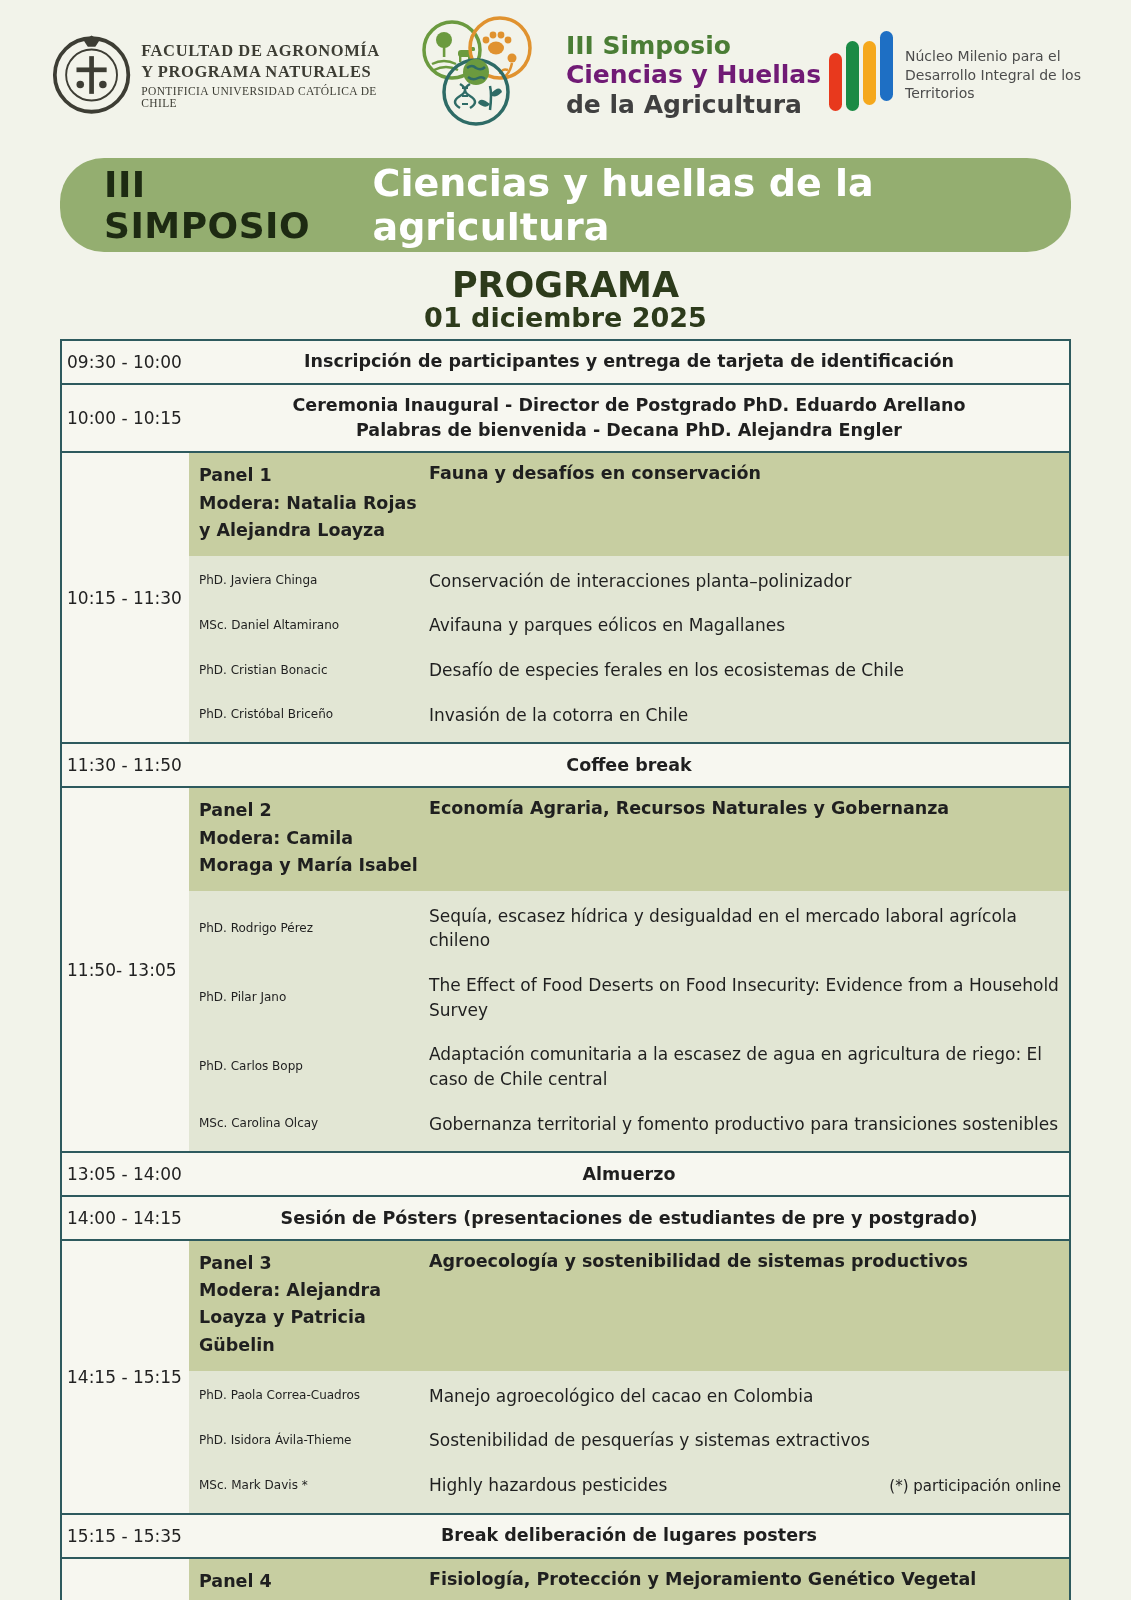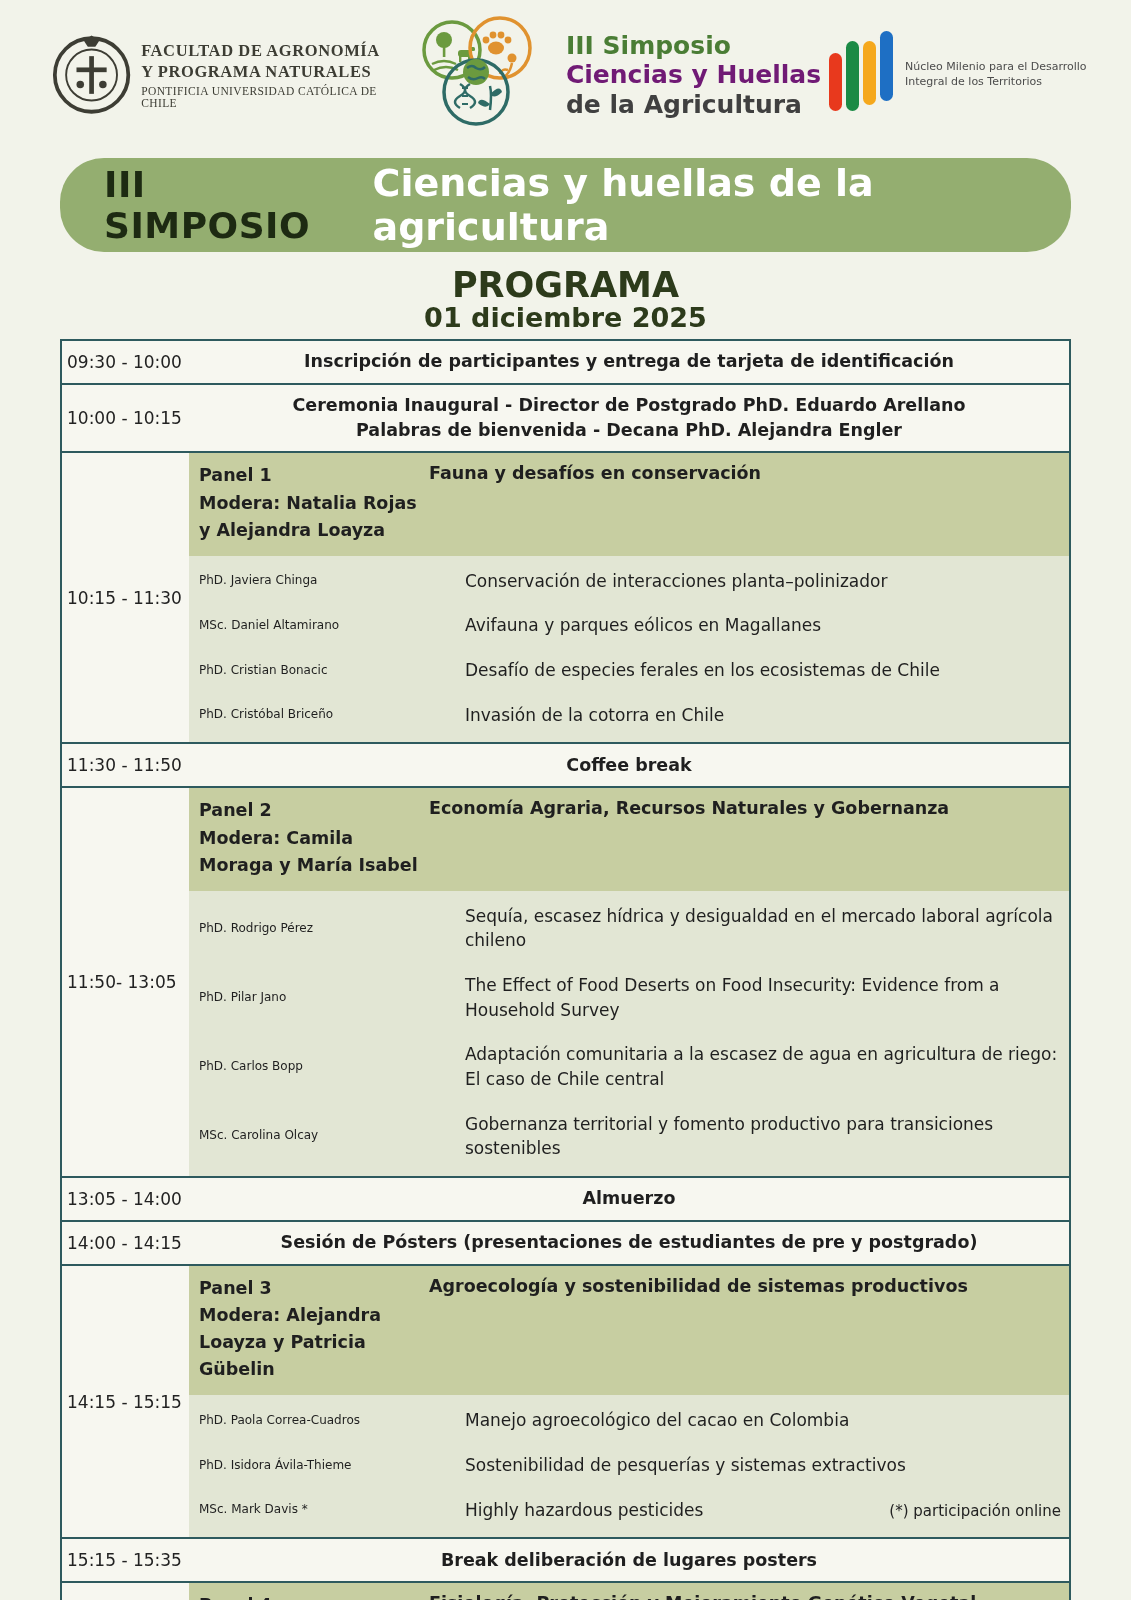--- a/index.html
+++ b/index.html
@@ -16,21 +16,21 @@
   .symp-t1{color:#4a7d35;}
   .symp-t2{color:#701a75;}
   .symp-t3{color:#404040;}
   .nucleo-logo{display:flex;align-items:center;gap:12px;width:260px;}
   .strips{display:flex;align-items:flex-end;gap:4px;height:72px;}
   .strip{width:13px;border-radius:7px;}
   .strip-red{height:58px;background:#e8391d;}
   .strip-green{height:70px;background:#1b8a45;}
   .strip-orange{height:64px;background:#f5a81c;margin-bottom:6px;}
   .strip-blue{height:70px;background:#1e6fc4;margin-bottom:10px;}
-  .nucleo-text{font-size:11px;color:#4c4c4c;line-height:1.35;}
+  .nucleo-text{font-size:14px;color:#4c4c4c;line-height:1.35;}
 
   
   .banner{margin:20px 60px 0;background:#94ae70;border-radius:44px;height:94px;display:flex;align-items:center;padding:0 0 0 44px;gap:26px;}
   .banner-prefix{color:#1d2a12;font-weight:bold;font-size:36px;letter-spacing:.5px;}
   .banner-title{color:#ffffff;font-weight:bold;font-size:38px;}
 
   
   .program-head{text-align:center;color:#2d3b1b;margin-top:16px;}
   .program-title{font-weight:bold;font-size:35px;line-height:1.0;}
   .program-date{font-weight:bold;font-size:27px;line-height:1.1;}
@@ -41,21 +41,21 @@
   .row + .row{border-top:2px solid #2e5a5e;}
   .time-cell{flex:0 0 122px;display:flex;align-items:center;padding-left:5px;font-size:17px;color:#222;}
   .simple-content{flex:1;display:flex;flex-direction:column;justify-content:center;text-align:center;font-weight:bold;font-size:17.5px;padding:8px 12px;min-height:26px;line-height:1.45;}
   .panel-body{flex:1;display:flex;flex-direction:column;}
   .panel-header{display:flex;background:#c7cea1;padding:9px 0 12px;}
   .panel-left{flex:0 0 224px;padding-left:10px;font-weight:bold;font-size:17.5px;line-height:1.55;padding-right:6px;}
   .panel-theme{flex:1;font-weight:bold;font-size:17.5px;line-height:1.3;padding-right:8px;}
   .talks{background:#e2e6d4;flex:1;padding:3px 0 5px;}
   .talk{display:flex;align-items:center;padding:10px 0;}
   .talk-speaker{flex:0 0 224px;padding-left:10px;font-size:12px;padding-right:6px;line-height:1.3;}
-  .talk-titlewrap{flex:1;display:flex;justify-content:space-between;align-items:flex-end;padding-right:8px;font-size:17px;line-height:1.45;margin-left:36px;}
+  .talk-titlewrap{flex:1;display:flex;justify-content:space-between;align-items:flex-end;padding-right:8px;font-size:17px;line-height:1.45;}
   .talk-title{flex:1;}
   .talk-note{font-size:15px;white-space:nowrap;padding-left:12px;color:#222;}
 </style>
 </head>
 <body>
 
 <div class="header">
 
   <div class="uni-logo">
     <svg width="84" height="84" viewBox="0 0 84 84">

